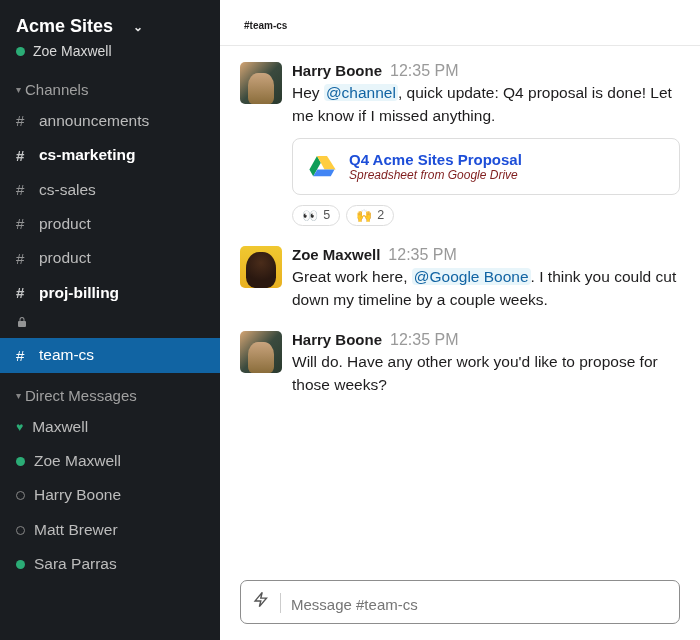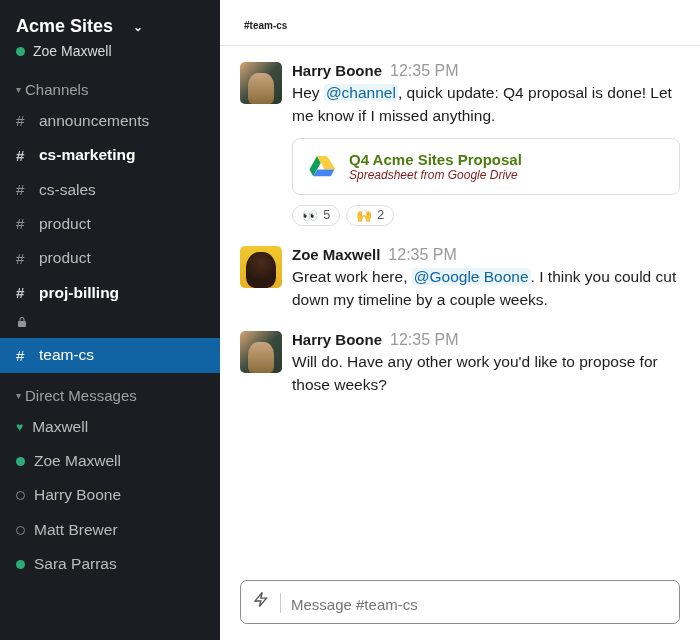--- a/index.html
+++ b/index.html
@@ -157,21 +157,21 @@
     .gdrive-icon {
       width: 30px;
       height: 30px;
       display: flex;
       align-items: center;
       justify-content: center;
     }
     .attachment-title {
       font-weight: 700;
       font-size: 15px;
-      color: #4d7c0f;
+      color: #1d4ed8;
     }
     .attachment-sub {
       font-size: 12px;
       color: #7f1d1d;
       font-style: italic;
     }
     .reactions {
       display: flex;
       gap: 6px;
       margin-top: 10px;

